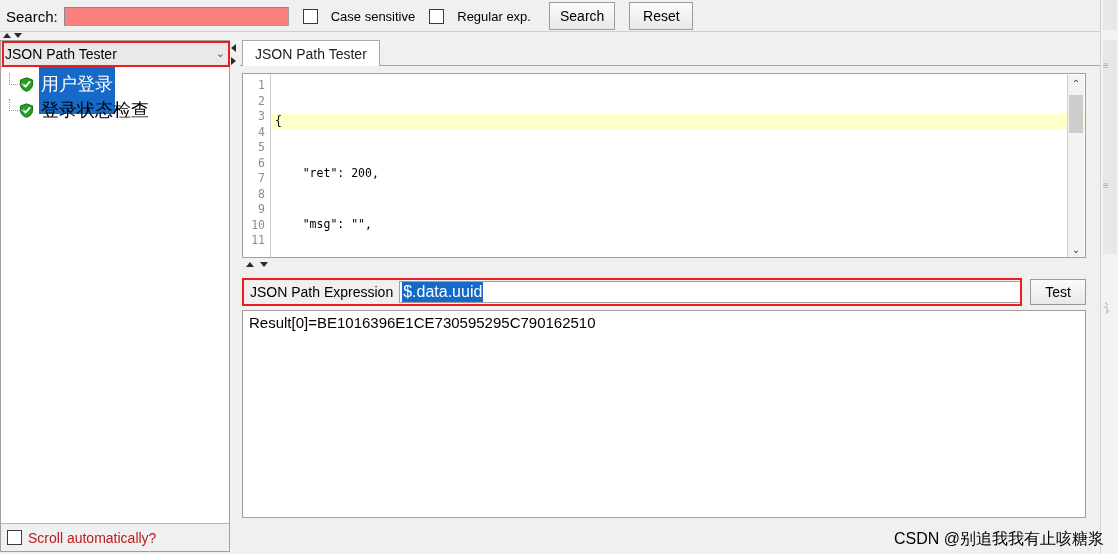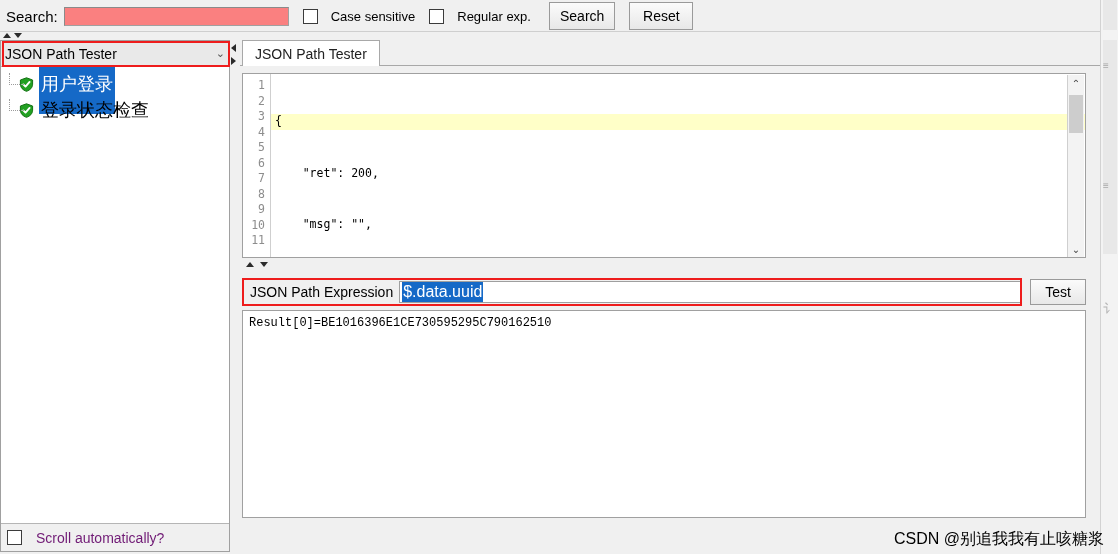--- a/index.html
+++ b/index.html
@@ -140,22 +140,22 @@
   .tree-footer {
     position: absolute; left: 0; bottom: 0;
     width: 228px; height: 28px;
     background: #f0f0f0;
     border-top: 1px solid #b5b5b5;
     box-sizing: border-box;
     display: flex; align-items: center;
     padding-left: 6px;
   }
   .tree-footer-label {
-    font-size: 14px; color: #701a75;
-    margin-left: 14px; white-space: nowrap;
+    font-size: 14px; color: #b91c1c;
+    margin-left: 6px; white-space: nowrap;
   }
 
   
   .vsplit {
     position: absolute; left: 230px; top: 40px;
     width: 10px; height: 512px;
     background: #f0f0f0;
   }
   .vsplit-arrows {
     position: absolute; left: 1px; top: 4px;
@@ -327,22 +327,22 @@
   .result-area {
     position: absolute; left: 2px; top: 270px;
     width: 844px; height: 208px;
     background: #fff;
     border: 1px solid #a0a0a0;
     box-sizing: border-box;
     padding: 4px 0 0 6px;
     overflow: hidden;
   }
   .result-line {
-    font-family: Liberation Mono, monospace;
-    font-size: 12px;
+    font-family: Liberation Sans, sans-serif;
+    font-size: 15px;
     color: #000;
     white-space: pre;
     line-height: 16px;
   }
 
   
   .watermark {
     position: absolute;
     right: 14px; bottom: 4px;
     font-size: 16px;

